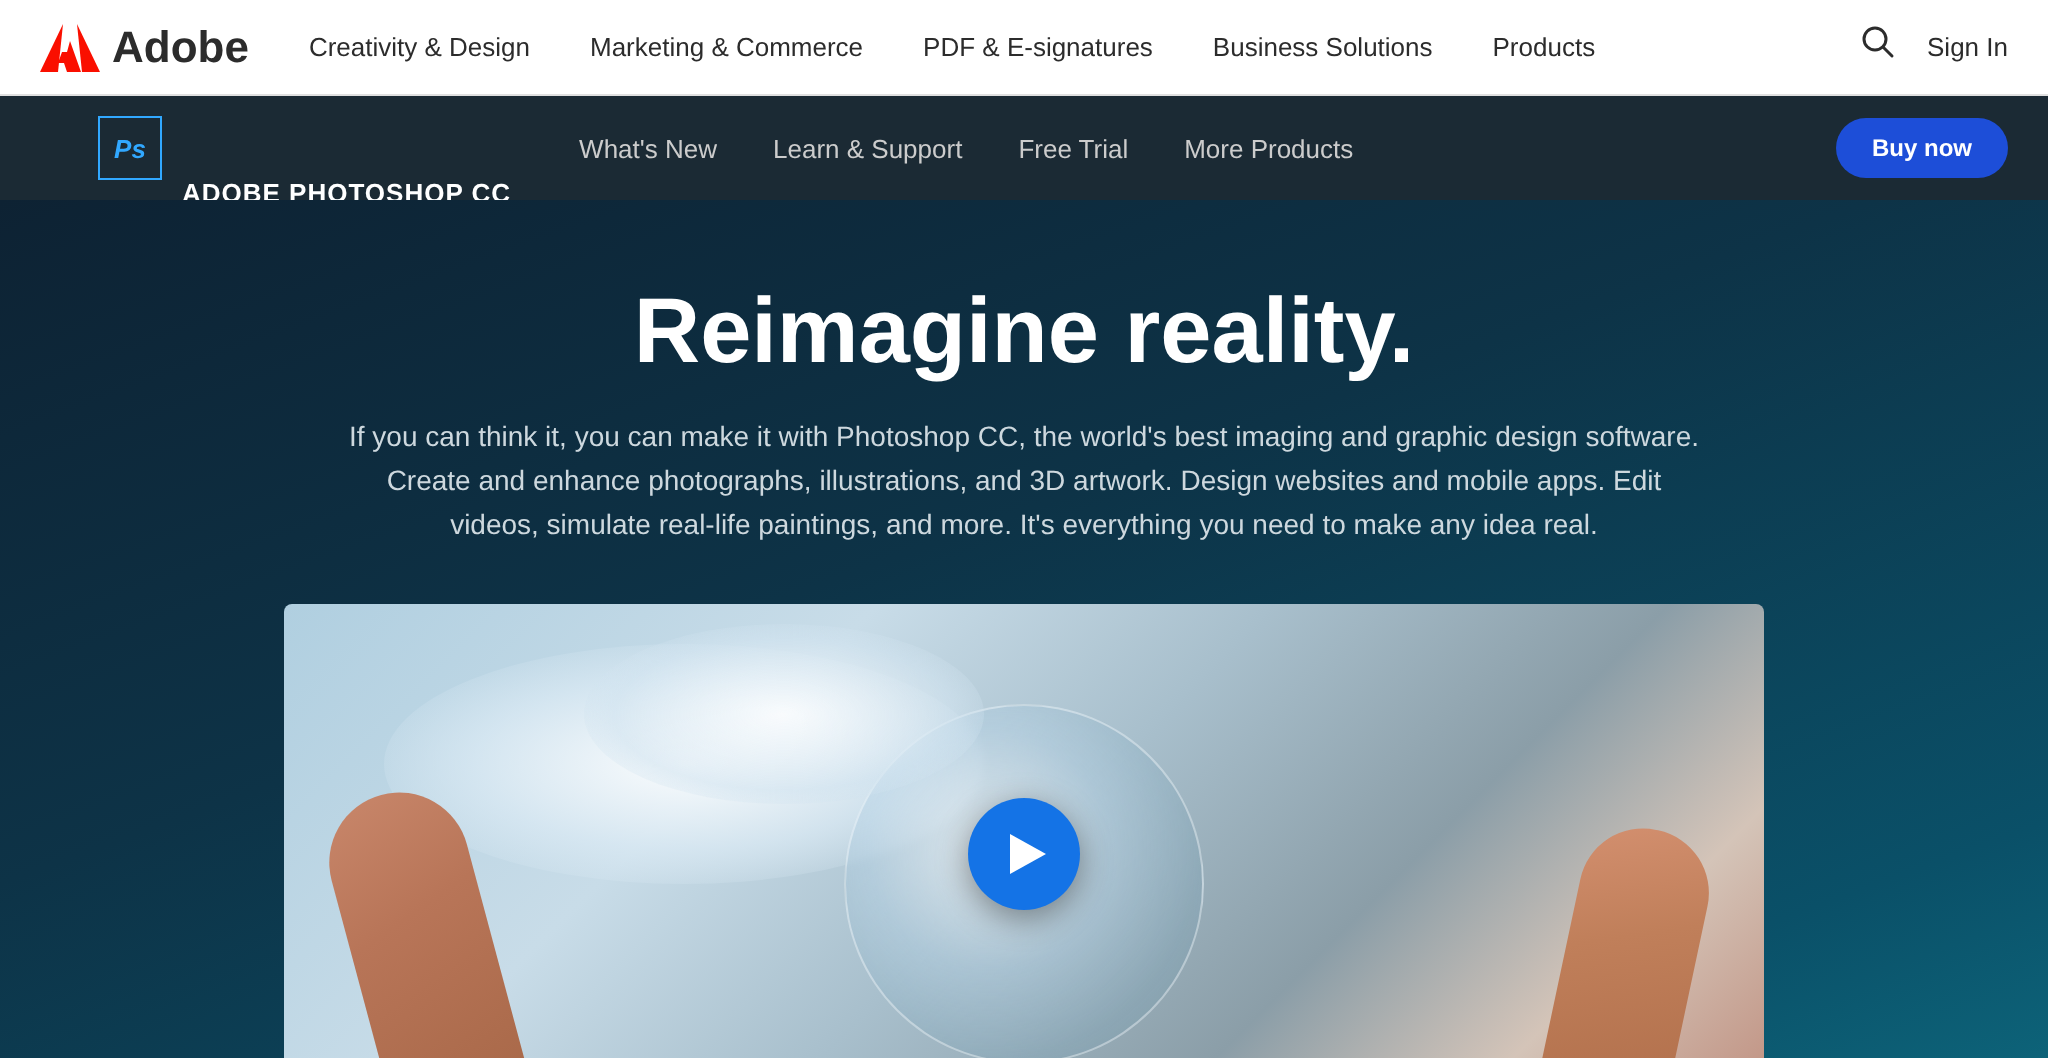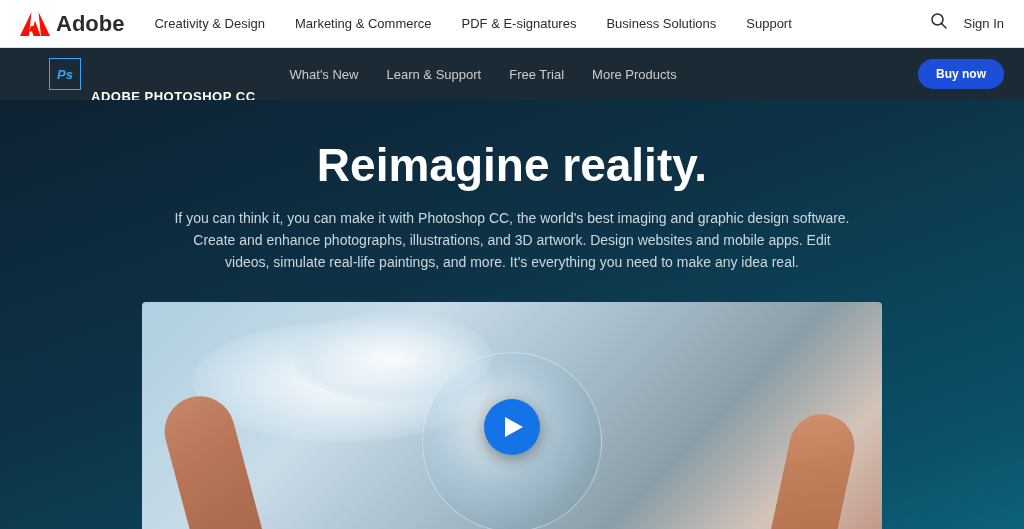--- a/index.html
+++ b/index.html
@@ -240,21 +240,21 @@
       <path d="M11.5 0L0 24H9L11.5 0Z" fill="#FA0F00"></path>
       <path d="M15 8.5L20.5 24H13.5L12 19.5H9L11 14H13.5L15 8.5Z" fill="#FA0F00"></path>
     </svg>
     <span style="font-size:22px; font-weight:700; color:#2c2c2c; margin-left:6px;">Adobe</span>
   </div>
   <div class="top-nav-links">
     <a>Creativity &amp; Design</a>
     <a>Marketing &amp; Commerce</a>
     <a>PDF &amp; E-signatures</a>
     <a>Business Solutions</a>
-    <a>Support</a>
+    <a>Products</a>
   </div>
   <div class="top-nav-right">
     <button class="search-icon-btn">
       <svg width="18" height="18" viewBox="0 0 18 18" fill="none" xmlns="http://www.w3.org/2000/svg">
         <circle cx="7.5" cy="7.5" r="5.5" stroke="#2c2c2c" stroke-width="1.5"></circle>
         <line x1="11.5" y1="11.5" x2="16" y2="16" stroke="#2c2c2c" stroke-width="1.5" stroke-linecap="round"></line>
       </svg>
     </button>
     <a class="sign-in-link">Sign In</a>
   </div>

